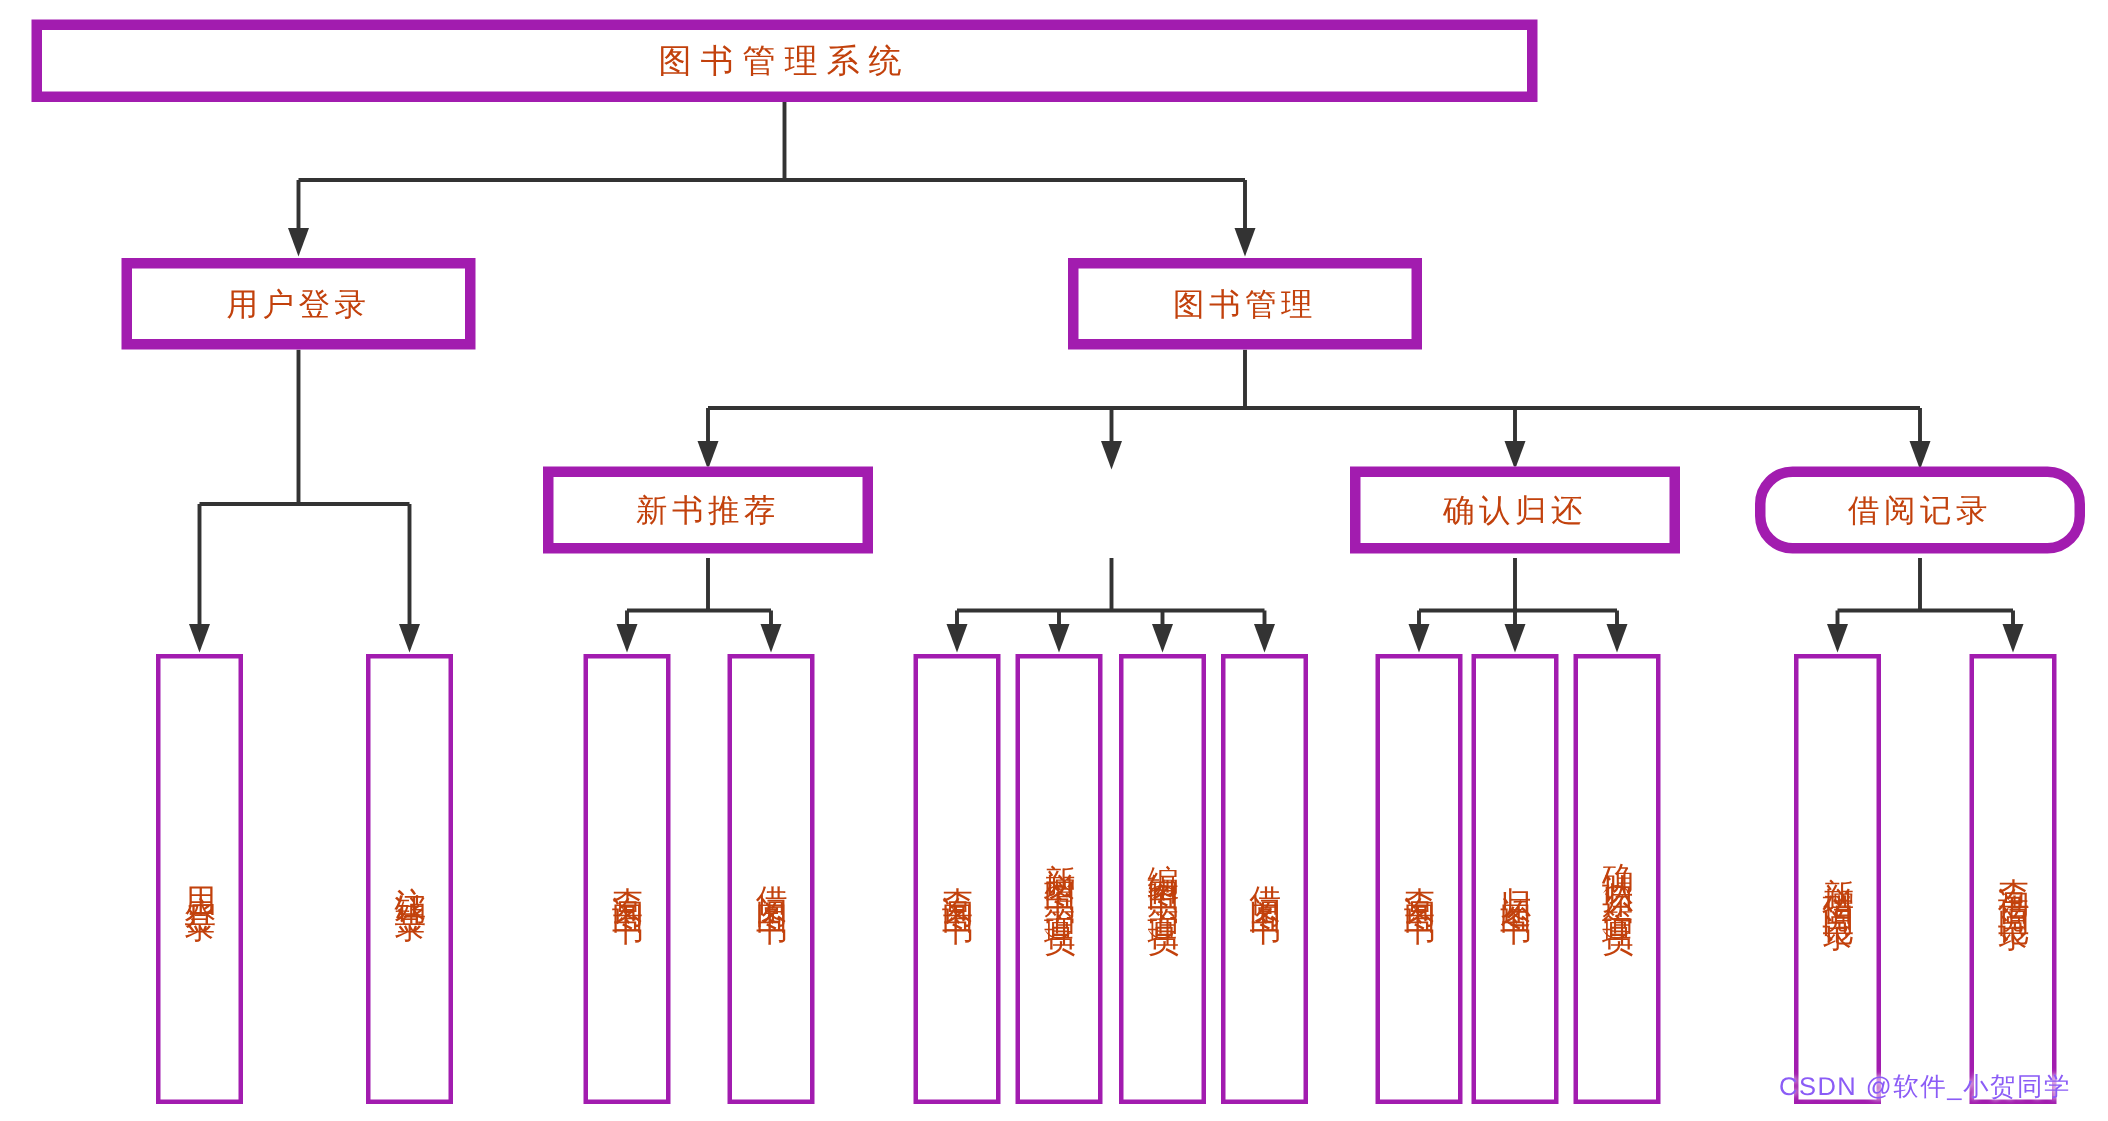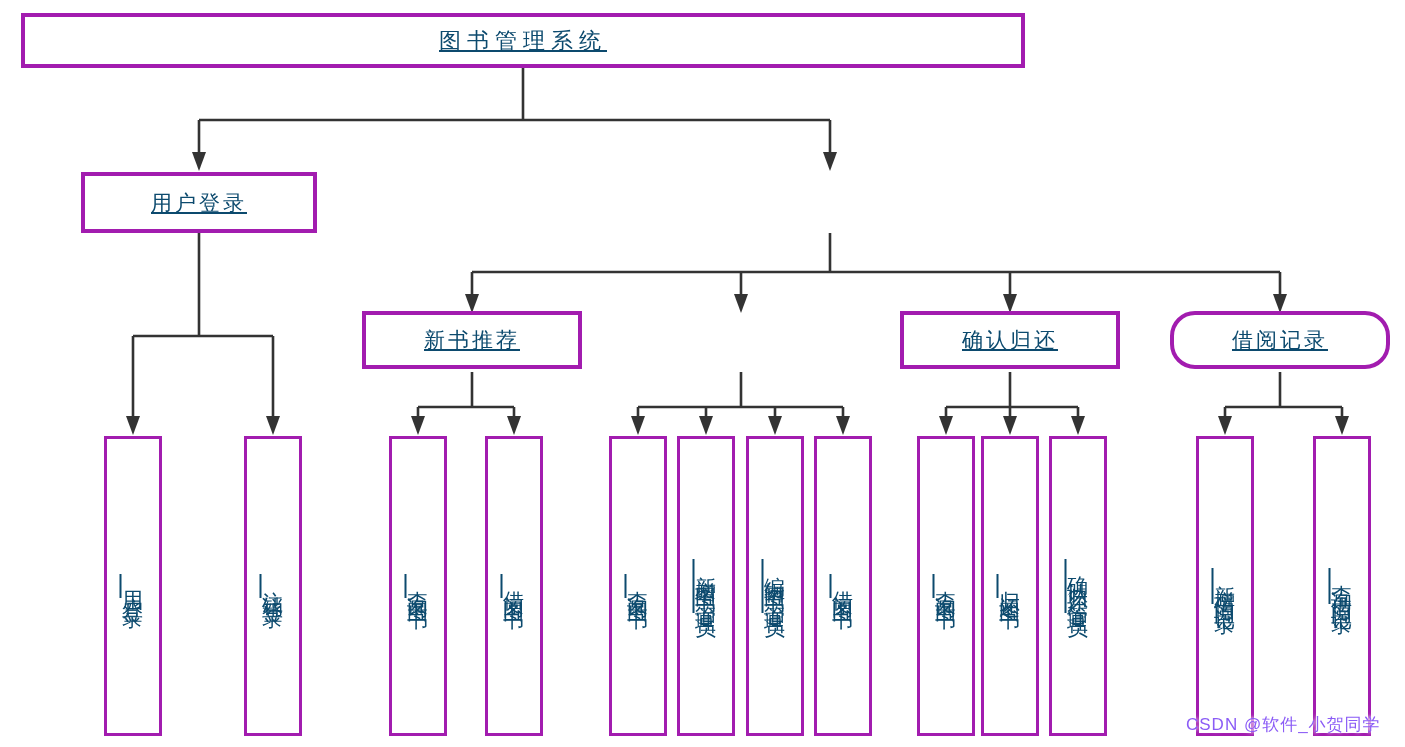--- a/index.html
+++ b/index.html
@@ -9,30 +9,29 @@
     font-family:"Liberation Sans", sans-serif;
     position:relative;
     overflow:hidden;
   }
   .stage{position:absolute;left:0;top:0;width:1405px;height:747px;}
   svg.wires{position:absolute;left:0;top:0;pointer-events:none;}
   .node{
     position:absolute;
     box-sizing:border-box;
     background:#ffffff;
-    border:4px solid #a21caf;
-    color:#0c4a6e;
+    border:7px solid #a21caf;
+    color:#c2410c;
     display:flex;
     align-items:center;
     justify-content:center;
     font-size:21px;
     letter-spacing:3px;
     white-space:nowrap;
     z-index:2;
-    text-decoration:underline;
   }
   .n-root{left:21px;top:13px;width:1004px;height:55px;font-size:22px;letter-spacing:6px;}
   .lvl2{top:172px;width:236px;height:61px;}
   .n-userlogin{left:81px;}
   .n-bookmgmt{left:712px;}
   .lvl3{top:311px;width:220px;height:58px;}
   .n-newbook{left:362px;}
   .n-borrow{left:631px;}
   .n-current{left:900px;}
   .n-records{left:1170px;border-radius:25px;}
@@ -107,20 +106,21 @@
     <g stroke="#333333" stroke-width="2.6" fill="none">
       <path d="M1280,372 V407 M1225,407 H1342 M1225,407 V418 M1342,407 V418"></path>
       <polygon points="1218,416 1232,416 1225,435" fill="#333333" stroke="none"></polygon>
       <polygon points="1335,416 1349,416 1342,435" fill="#333333" stroke="none"></polygon>
     </g>
   </svg>
 
   <div class="node n-root">图书管理系统</div>
 
   <div class="node lvl2 n-userlogin">用户登录</div>
+  <div class="node lvl2 n-bookmgmt">图书管理</div>
 
   <div class="node lvl3 n-newbook">新书推荐</div>
   <div class="node lvl3 n-current">确认归还</div>
   <div class="node lvl3 n-records">借阅记录</div>
 
   <div class="node leaf l-a1">
     <span class="vtxt">用户登录</span>
   </div>
   <div class="node leaf l-a2">
     <span class="vtxt">注销登录</span>

